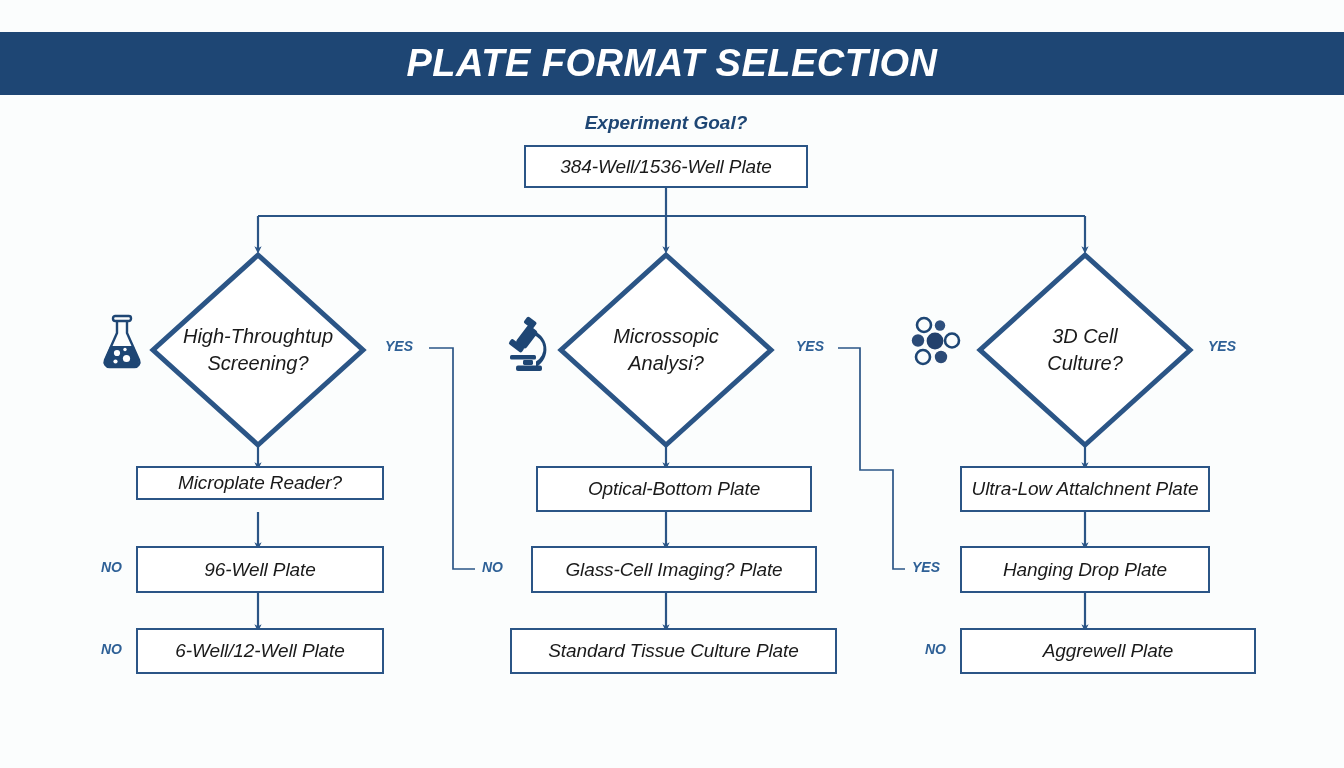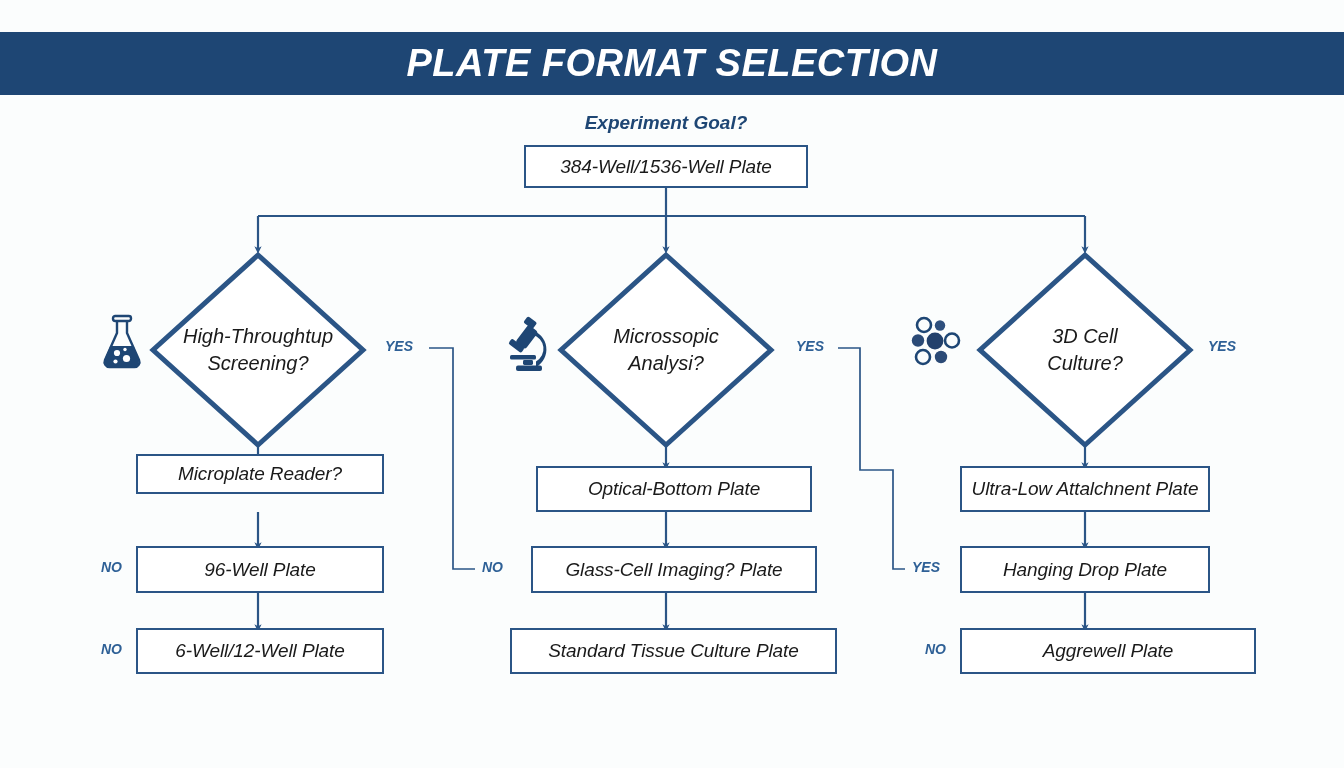--- a/index.html
+++ b/index.html
@@ -191,21 +191,21 @@
       <polygon points="110,5 215,100 110,195 5,100" fill="#ffffff" stroke="#2b5586" stroke-width="5"></polygon>
     </svg>
     <div class="diamond-label">
       <span>High-Throughtup</span>
       <span>Screening?</span>
     </div>
   </div>
 
   <div class="branch-label" style="left:385px; top:338px;">YES</div>
 
-  <div class="pbox" style="left:136px; top:454px; width:248px; height:40px;">Microplate Reader?</div>
+  <div class="pbox" style="left:136px; top:466px; width:248px; height:34px;">Microplate Reader?</div>
 
   <div class="branch-label" style="left:101px; top:559px;">NO</div>
   <div class="pbox" style="left:136px; top:546px; width:248px; height:47px;">96-Well Plate</div>
 
   <div class="branch-label" style="left:101px; top:641px;">NO</div>
   <div class="pbox" style="left:136px; top:628px; width:248px; height:46px;">6-Well/12-Well Plate</div>
 
   <div class="branch-label" style="left:482px; top:559px;">NO</div>
 
   <div class="side-icon" style="left:498px; top:316px; width:58px; height:58px;">

